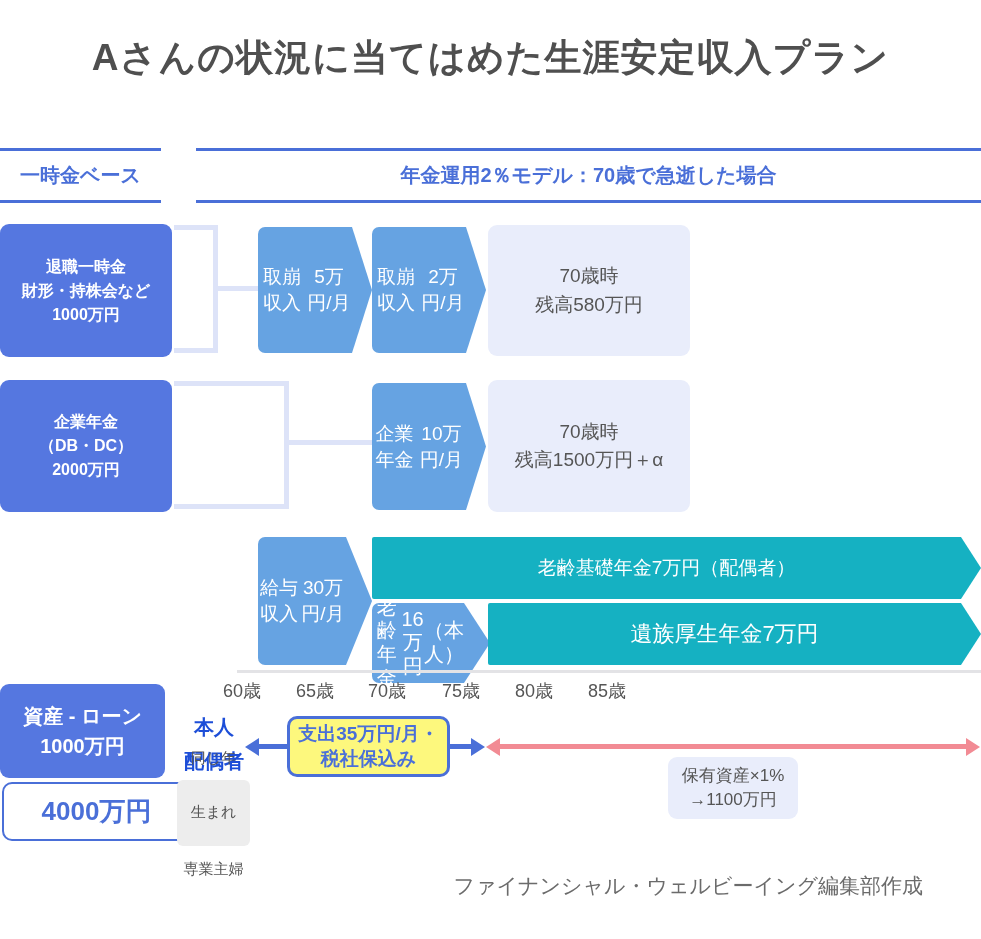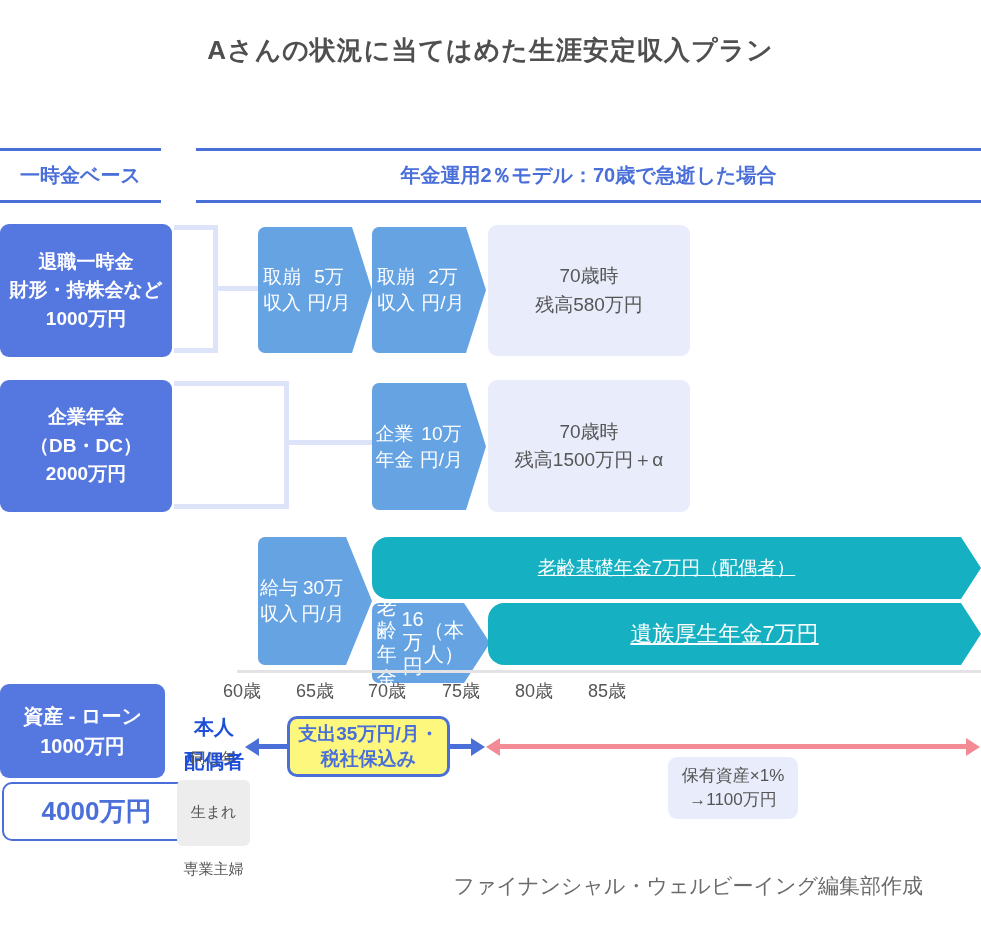--- a/index.html
+++ b/index.html
@@ -2,41 +2,41 @@
 <html style="--primary_blue: #5577e0; --sky_blue: #66a3e2; --teal: #15b1c2; --lavender: #e9edfb; --connector: #dde3f8; --header_blue: #4a6fd8; --yellow: #fdf87d; --pink: #f28b94; --title_gray: #4f4f4f; --text_gray: #555555; --axis_line: #e3e3e6; --note_bg: #ededed; --credit_gray: #6b6b6b;"><head>
 <meta charset="utf-8">
 <style>
   html,body { margin:0; padding:0; background:#fff; }
   .canvas {
     position:relative; width:981px; height:939px; background:#ffffff;
     font-family:"Liberation Sans", sans-serif; overflow:hidden;
   }
   .title {
     position:absolute; left:0; right:0; top:33px; margin:0; text-align:center;
-    font-size:26px; font-weight:bold; color:var(--title_gray); letter-spacing:1px;
+    font-size:37px; font-weight:bold; color:var(--title_gray); letter-spacing:1px;
   }
   .hdr {
     position:absolute; height:55px; box-sizing:border-box;
     border-top:3px solid var(--header_blue); border-bottom:3px solid var(--header_blue);
     display:flex; align-items:center; justify-content:center;
     color:var(--header_blue); font-size:20px; font-weight:bold;
   }
   .bluebox {
     position:absolute; background:var(--primary_blue); color:#fff; border-radius:9px;
     display:flex; flex-direction:column; align-items:center; justify-content:center;
-    font-size:19px; font-weight:600; line-height:1.5; text-align:center;
+    font-size:16px; font-weight:600; line-height:1.5; text-align:center;
   }
   .arrow {
     position:absolute; background:var(--sky_blue); color:#fff; border-radius:7px;
     display:flex; align-items:center; justify-content:center;
     font-size:19px; font-weight:500; line-height:1.35; text-align:center;
     box-sizing:border-box; padding-right:var(--tip);
     clip-path:polygon(0 0, calc(100% - var(--tip)) 0, 100% 50%, calc(100% - var(--tip)) 100%, 0 100%);
   }
-  .teal { background:var(--teal); border-radius:16px;text-decoration:underline; }
+  .teal { background:var(--teal); border-radius:2px; }
   .lightbox {
     position:absolute; background:var(--lavender); border-radius:9px;
     display:flex; flex-direction:column; align-items:center; justify-content:center;
     color:var(--text_gray); font-size:19px; line-height:1.5; text-align:center;
   }
   .conn { position:absolute; background:var(--connector); }
   .axisline { position:absolute; background:var(--axis_line); height:3px; }
   .age { position:absolute; width:64px; text-align:center; font-size:18px; color:var(--text_gray); }
   .whitebox {
     position:absolute; background:#fff; border:2.5px solid var(--header_blue); border-radius:10px;

